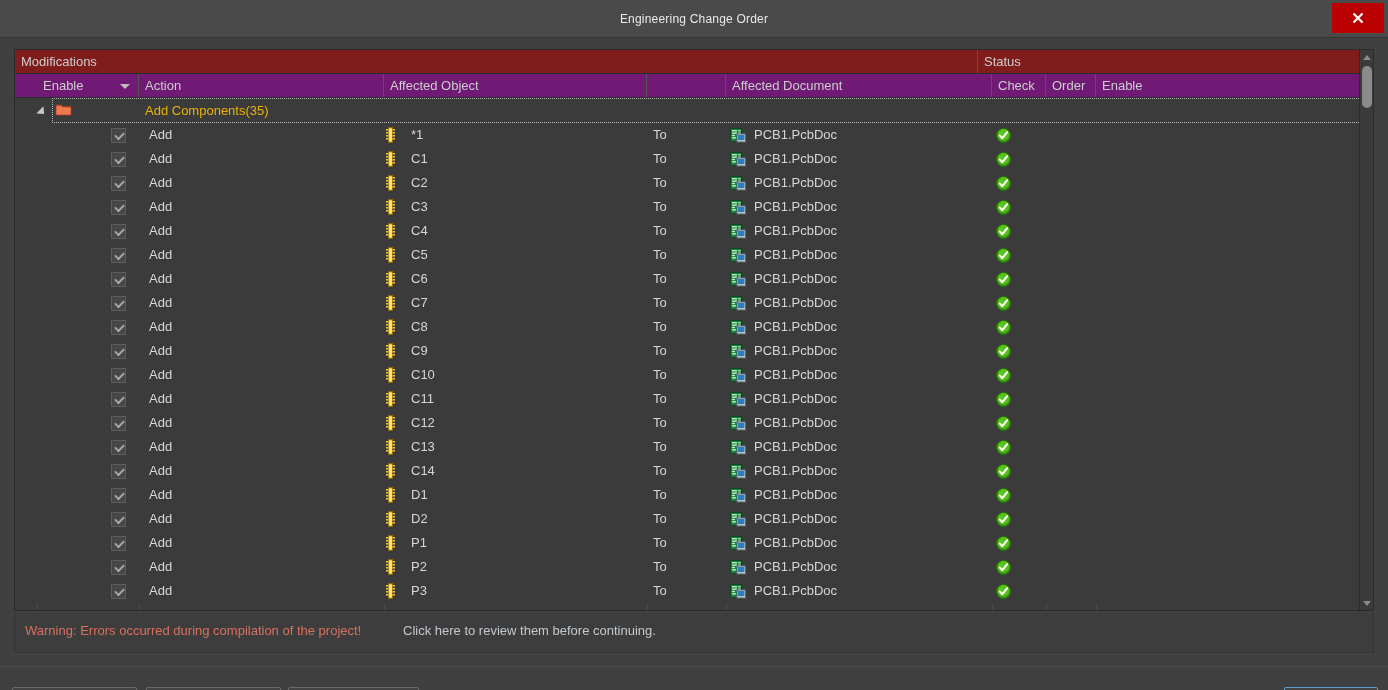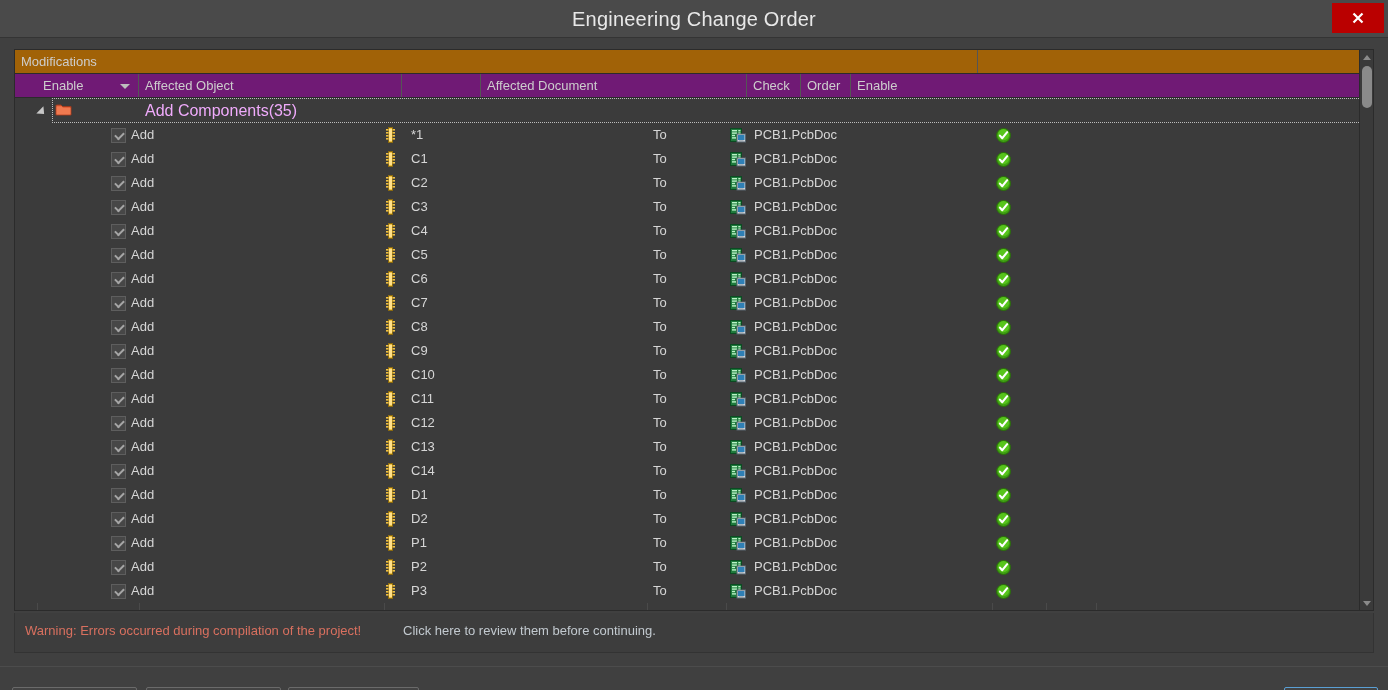--- a/index.html
+++ b/index.html
@@ -13,21 +13,21 @@
 
   
   .titlebar {
     position: absolute; left: 0; top: 0; width: 1388px; height: 38px;
     background: #4a4a4a;
     border-bottom: 1px solid #343434;
   }
   .titlebar-text {
     position: absolute; left: 0; top: 0; width: 1388px; height: 38px;
     line-height: 38px; text-align: center;
-    font-size: 20px; color: #e8e8e8; letter-spacing: .2px;
+    font-size: 12px; color: #e8e8e8; letter-spacing: .2px;
   }
   .close-x {
     position: absolute; right: 4px; top: 3px; width: 52px; height: 30px;
     background: #ba0000; cursor: pointer;
     display: flex; align-items: center; justify-content: center;
   }
   .close-x svg { display: block; }
 
   
   .panel {
@@ -40,21 +40,21 @@
     position: absolute; left: 14px; top: 11px;
     width: 1360px; height: 562px;
     background: #404040;
     border: 1px solid #2b2b2b;
     overflow: hidden;
   }
 
   
   .band {
     position: relative; height: 24px; width: 1346px;
-    background: #a16207;
+    background: #7f1d1d;
     border-bottom: 1px solid #2b2b2b;
     display: flex;
   }
   .band-cell {
     height: 23px; line-height: 23px;
     font-size: 13px; color: #cdcdcd;
     padding-left: 6px;
     border-right: 1px solid #555;
   }
   .band-mods { width: 963px; }
@@ -108,31 +108,31 @@
     position: absolute; left: 24px; top: 9px;
     width: 0; height: 0;
     border-top: 5px solid transparent;
     border-bottom: 5px solid transparent;
     border-left: 6px solid #c8c8c8;
     transform: rotate(45deg);
   }
   .grp-folder { position: absolute; left: 40px; top: 4px; }
   .grp-label {
     position: absolute; left: 130px; top: 0; height: 25px; line-height: 25px;
-    font-size: 16px; color: #f0abfc;
+    font-size: 13px; color: #eab308;
   }
 
   .row {
     position: relative; height: 24px; width: 1346px;
     background: #3b3b3b; display: flex; align-items: center;
     font-size: 13px; color: #d6d6d6;
   }
   .cell { position: absolute; top: 0; height: 24px; line-height: 24px; white-space: nowrap; }
   .c-chk    { left: 96px; top: 4px; height: 16px; }
-  .c-action { left: 116px; }
+  .c-action { left: 134px; }
   .c-objicon{ left: 371px; top: 4px; height: 16px; }
   .c-object { left: 396px; }
   .c-to     { left: 638px; }
   .c-docicon{ left: 715px; top: 4px; height: 16px; }
   .c-doc    { left: 739px; }
   .c-check  { left: 981px; top: 4px; height: 16px; }
 
   .chkbox {
     width: 15px; height: 15px;
     background: #474747; border: 1px solid #5e5e5e;
@@ -213,28 +213,30 @@
     </svg>
   </div>
 </div>
 
 <div class="panel">
 
   <div class="grid-frame">
 
     <div class="band">
       <div class="band-cell band-mods">Modifications</div>
+      <div class="band-cell band-status">Status</div>
     </div>
 
     <div class="colhead">
       <div class="ch ch-spacer"></div>
       <div class="ch ch-enable">
         <span>Enable</span>
         <span class="sort-tri"></span>
       </div>
+      <div class="ch ch-action">Action</div>
       <div class="ch ch-object">Affected Object</div>
       <div class="ch ch-blank"></div>
       <div class="ch ch-doc">Affected Document</div>
       <div class="ch ch-check">Check</div>
       <div class="ch ch-done">Order</div>
       <div class="ch ch-message">Enable</div>
     </div>
 
     <div class="rows" id="rows-container">
       <div class="vline" style="left:22px"></div>

